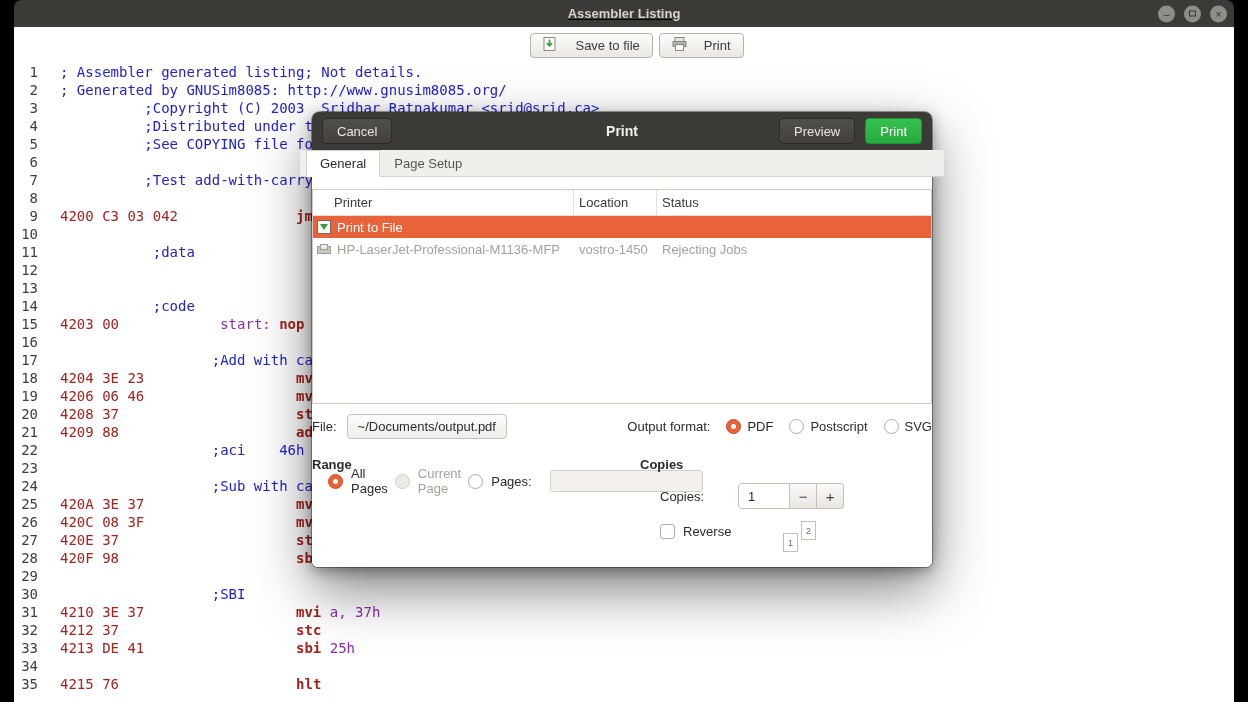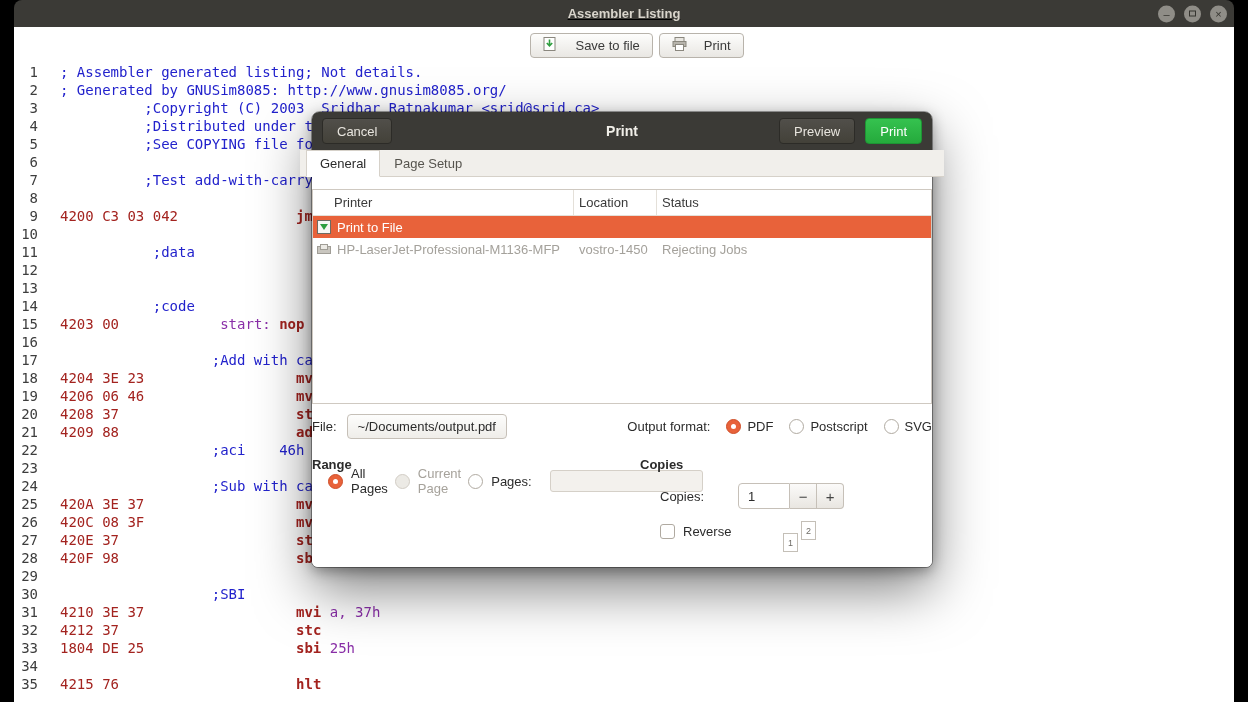--- a/index.html
+++ b/index.html
@@ -191,21 +191,21 @@
           <div class="code-line"><span class="ln">23</span><span class="code-text">&nbsp;</span></div>
           <div class="code-line"><span class="ln">24</span><span class="code-text"><span class="c-com">                  ;Sub with carry</span></span></div>
           <div class="code-line"><span class="ln">25</span><span class="code-text"><span class="c-addr">420A 3E 37</span><span class="c-pl">                  </span><span class="c-mn">mvi</span><span class="c-op"> a, 37h</span></span></div>
           <div class="code-line"><span class="ln">26</span><span class="code-text"><span class="c-addr">420C 08 3F</span><span class="c-pl">                  </span><span class="c-mn">mvi</span><span class="c-op"> b, 3fh</span></span></div>
           <div class="code-line"><span class="ln">27</span><span class="code-text"><span class="c-addr">420E 37</span><span class="c-pl">                     </span><span class="c-mn">stc</span></span></div>
           <div class="code-line"><span class="ln">28</span><span class="code-text"><span class="c-addr">420F 98</span><span class="c-pl">                     </span><span class="c-mn">sbb</span><span class="c-op"> b</span></span></div>
           <div class="code-line"><span class="ln">29</span><span class="code-text">&nbsp;</span></div>
           <div class="code-line"><span class="ln">30</span><span class="code-text"><span class="c-com">                  ;SBI</span></span></div>
           <div class="code-line"><span class="ln">31</span><span class="code-text"><span class="c-addr">4210 3E 37</span><span class="c-pl">                  </span><span class="c-mn">mvi</span><span class="c-op"> a, 37h</span></span></div>
           <div class="code-line"><span class="ln">32</span><span class="code-text"><span class="c-addr">4212 37</span><span class="c-pl">                     </span><span class="c-mn">stc</span></span></div>
-          <div class="code-line"><span class="ln">33</span><span class="code-text"><span class="c-addr">1804 DE 25</span><span class="c-pl">                  </span><span class="c-mn">sbi</span><span class="c-op"> 25h</span></span></div>
+          <div class="code-line"><span class="ln">33</span><span class="code-text"><span class="c-addr">4213 DE 41</span><span class="c-pl">                  </span><span class="c-mn">sbi</span><span class="c-op"> 25h</span></span></div>
           <div class="code-line"><span class="ln">34</span><span class="code-text">&nbsp;</span></div>
           <div class="code-line"><span class="ln">35</span><span class="code-text"><span class="c-addr">4215 76</span><span class="c-pl">                     </span><span class="c-mn">hlt</span></span></div>
         </div>
     </div>
   </div>
 
   <div class="dialog">
     <div class="dialog-header">
       <button class="dh-btn dh-dark">Cancel</button>
       <span class="dh-title">Print</span>

